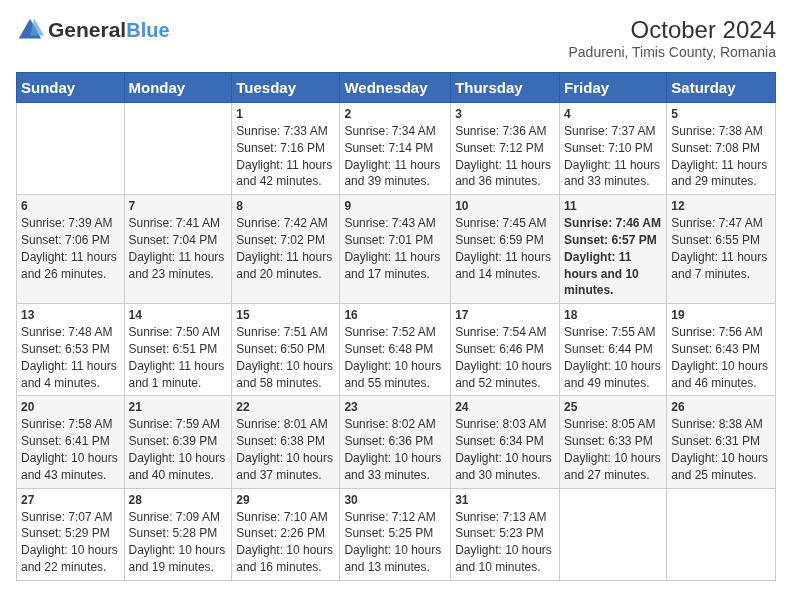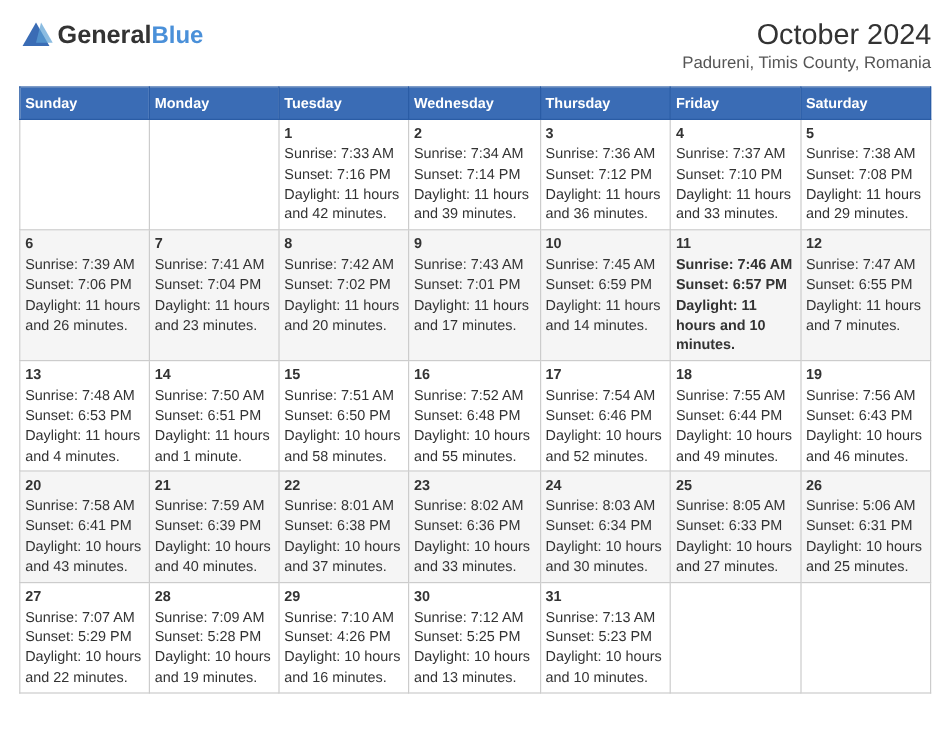--- a/index.html
+++ b/index.html
@@ -40,21 +40,21 @@
     .calendar {
       width: 100%;
       border-collapse: collapse;
       font-size: 11px;
     }
     .calendar th {
       background: #3a6cb5;
       color: #fff;
       padding: 6px 4px;
       text-align: left;
-      font-size: 12px;
+      font-size: 15px;
       font-weight: bold;
       border: 1px solid #2a5ca5;
     }
     .calendar td {
       border: 1px solid #ccc;
       vertical-align: top;
       padding: 4px;
       min-height: 80px;
       width: 113px;
       background: #fff;
@@ -265,42 +265,42 @@
 Daylight: 10 hours and 30 minutes.</div>
         </td>
         <td>
           <div class="day-number">25</div>
           <div class="day-info" style="white-space: pre-line;">Sunrise: 8:05 AM
 Sunset: 6:33 PM
 Daylight: 10 hours and 27 minutes.</div>
         </td>
         <td>
           <div class="day-number">26</div>
-          <div class="day-info" style="white-space: pre-line;">Sunrise: 5:06 AM
+          <div class="day-info" style="white-space: pre-line;">Sunrise: 8:38 AM
 Sunset: 6:31 PM
 Daylight: 10 hours and 25 minutes.</div>
         </td>
       </tr>
       <tr>
         <td>
           <div class="day-number">27</div>
           <div class="day-info" style="white-space: pre-line;">Sunrise: 7:07 AM
 Sunset: 5:29 PM
 Daylight: 10 hours and 22 minutes.</div>
         </td>
         <td>
           <div class="day-number">28</div>
           <div class="day-info" style="white-space: pre-line;">Sunrise: 7:09 AM
 Sunset: 5:28 PM
 Daylight: 10 hours and 19 minutes.</div>
         </td>
         <td>
           <div class="day-number">29</div>
           <div class="day-info" style="white-space: pre-line;">Sunrise: 7:10 AM
-Sunset: 4:26 PM
+Sunset: 2:26 PM
 Daylight: 10 hours and 16 minutes.</div>
         </td>
         <td>
           <div class="day-number">30</div>
           <div class="day-info" style="white-space: pre-line;">Sunrise: 7:12 AM
 Sunset: 5:25 PM
 Daylight: 10 hours and 13 minutes.</div>
         </td>
         <td>
           <div class="day-number">31</div>

